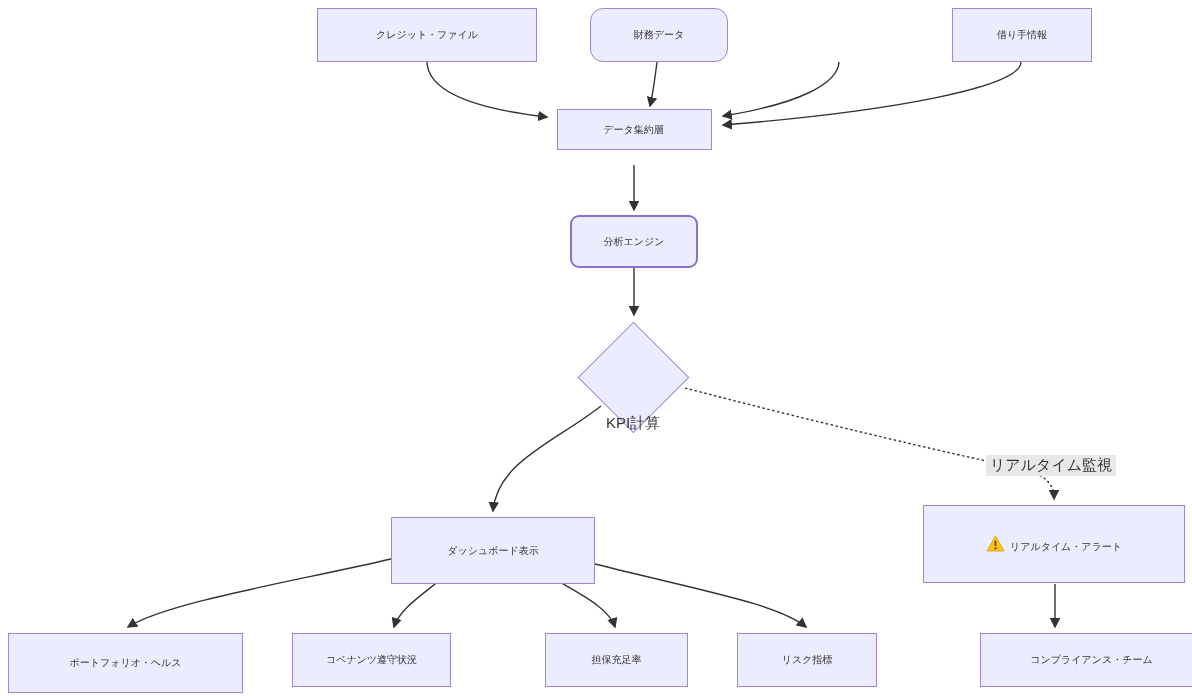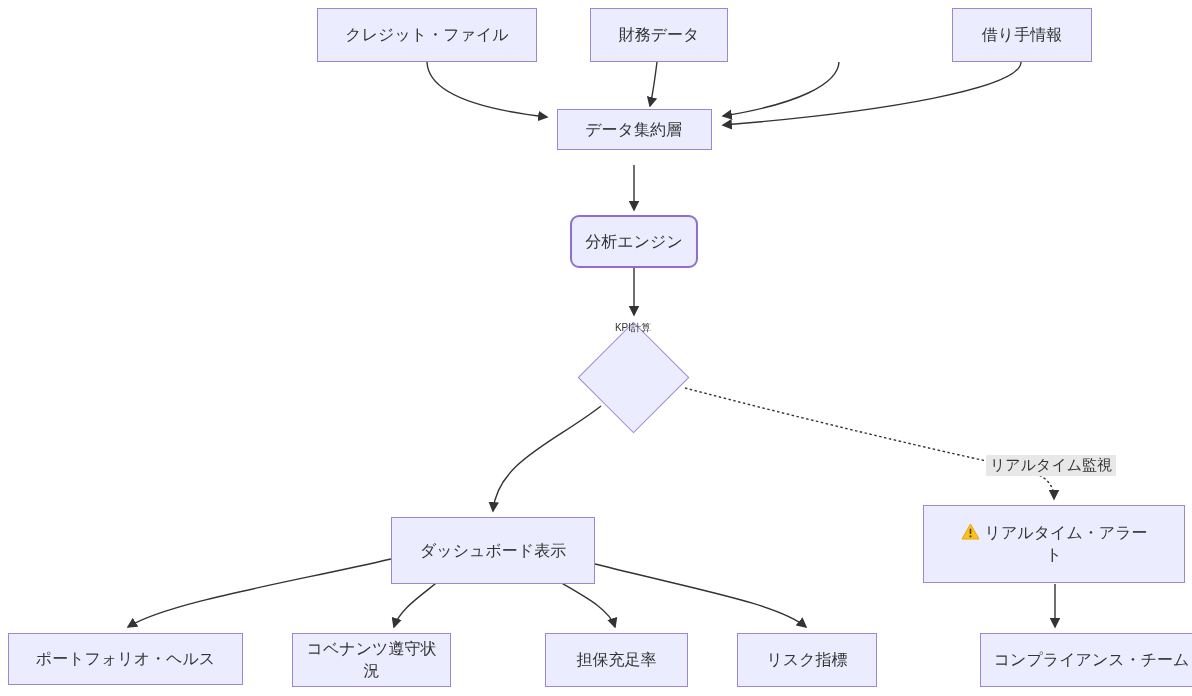--- a/index.html
+++ b/index.html
@@ -6,33 +6,33 @@
   body { font-family: "Liberation Sans", "DejaVu Sans", sans-serif; }
   .canvas {
     position:relative; width:1192px; height:696px; background:#ffffff;
     overflow:hidden; color:#333333;
   }
   .edges { position:absolute; left:0; top:0; width:1192px; height:696px; }
   .node {
     position:absolute; box-sizing:border-box;
     background:#ECECFF; border:1px solid #9f86d4;
     display:flex; align-items:center; justify-content:center;
-    text-align:center; font-size:16px; color:#333333; line-height:1.35;
+    text-align:center; font-size:10px; color:#333333; line-height:1.35;
     padding:4px 10px;
   }
   .node.rounded { border-radius:9px; border:2px solid #8d6fd1; }
   .diamond-shape {
     position:absolute; left:594px; top:338px; width:79px; height:79px;
     background:#ECECFF; border:1px solid #9f86d4; box-sizing:border-box;
     transform:rotate(45deg);
   }
   .diamond-label {
     position:absolute; left:577px; top:321px; width:112px; height:112px;
-    display:flex; align-items:flex-start; justify-content:center;
-    font-size:10px; color:#333333;
+    display:flex; align-items:flex-end; justify-content:center;
+    font-size:15px; color:#333333;
   }
   .edge-label {
     position:absolute; left:986px; top:455px;
     background:#e8e8e8; color:#333333; font-size:15px;
     padding:1px 4px; white-space:nowrap;
   }
   .alert-inner { width:200px; margin:0 auto; text-align:center; }
   .warning-icon { display:inline-block; vertical-align:-2px; margin-right:5px; }
 </style>
 </head>
@@ -59,21 +59,21 @@
       <path d="M451,570 C430,591 401,605 394,627" marker-end="url(#arrow)"></path>
       <path d="M540,570 C572,591 608,605 615,627" marker-end="url(#arrow)"></path>
       <path d="M595,564 C703,591 778,604 806,627" marker-end="url(#arrow)"></path>
       <path d="M1055,584 L1055,627" marker-end="url(#arrow)"></path>
     </g>
   </svg>
 
   <div class="node" style="left:317px; top:8px; width:220px; height:54px;">
     <span>クレジット・ファイル</span>
   </div>
-  <div class="node" style="left:590px; top:8px; width:138px; height:54px;">
+  <div class="node" style="left:590px; top:8px; width:138px; height:54px;border-radius:13px;">
     <span>財務データ</span>
   </div>
   <div class="node" style="left:952px; top:8px; width:140px; height:54px;">
     <span>借り手情報</span>
   </div>
 
   <div class="node" style="left:557px; top:109px; width:155px; height:41px;padding-left:8px;">
     <span>データ集約層</span>
   </div>
   <div class="node rounded" style="left:570px; top:215px; width:128px; height:53px;">
@@ -96,21 +96,21 @@
   <div class="node" style="left:923px; top:505px; width:262px; height:78px;">
     <div class="alert-inner">
       <svg class="warning-icon" width="19" height="17" viewBox="0 0 19 17">
         <path d="M9.5 1 L18 16 L1 16 Z" fill="#fcc21c" stroke="#e7a614" stroke-width="1" stroke-linejoin="round"></path>
         <rect x="8.65" y="5.6" width="1.7" height="5.4" rx="0.85" fill="#5b4617"></rect>
         <circle cx="9.5" cy="13.3" r="1.15" fill="#5b4617"></circle>
       </svg><span>リアルタイム・アラート</span>
     </div>
   </div>
 
-  <div class="node" style="left:8px; top:633px; width:235px; height:52px;">
+  <div class="node" style="left:8px; top:633px; width:235px; height:60px;">
     <span>ポートフォリオ・ヘルス</span>
   </div>
   <div class="node" style="left:292px; top:633px; width:159px; height:54px;">
     <span>コベナンツ遵守状況</span>
   </div>
   <div class="node" style="left:545px; top:633px; width:143px; height:54px;">
     <span>担保充足率</span>
   </div>
   <div class="node" style="left:737px; top:633px; width:140px; height:54px;">
     <span>リスク指標</span>

